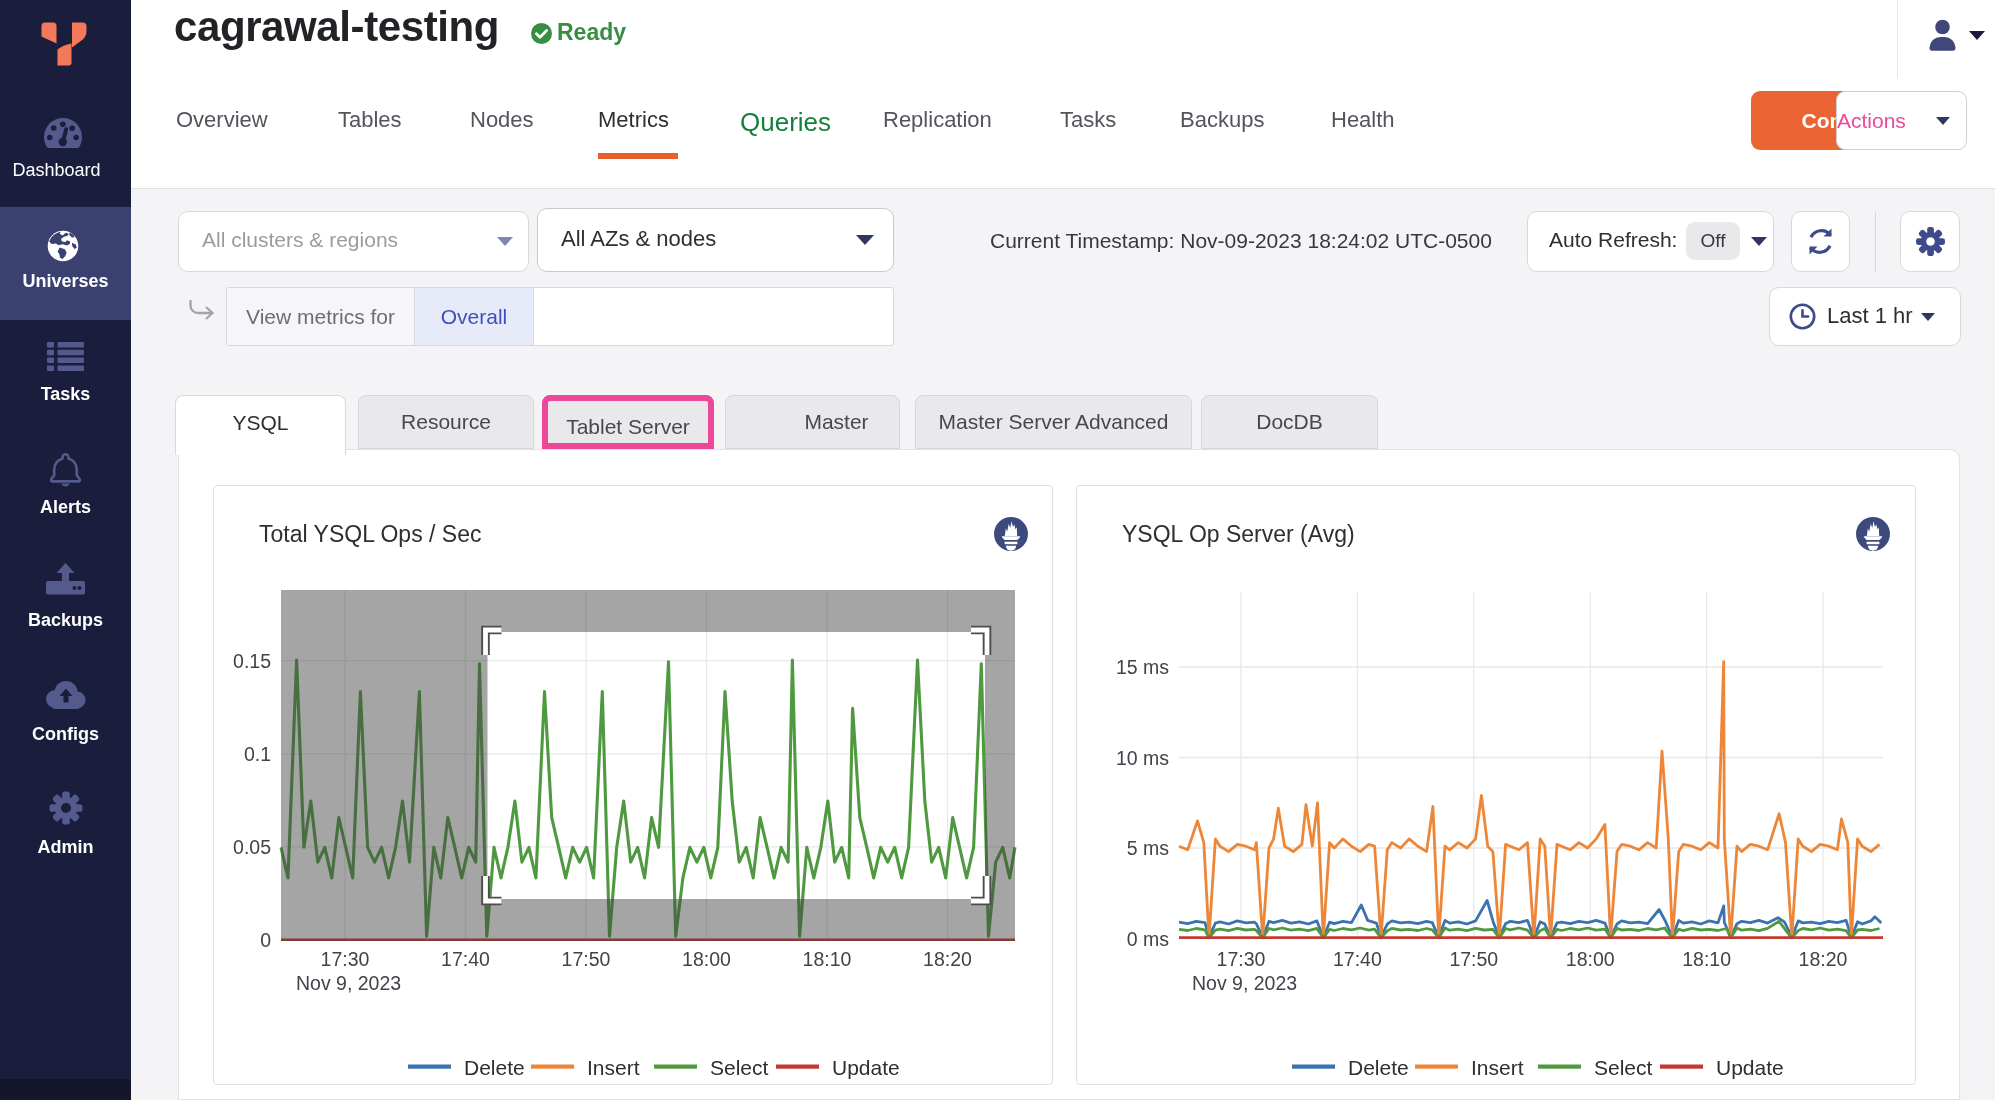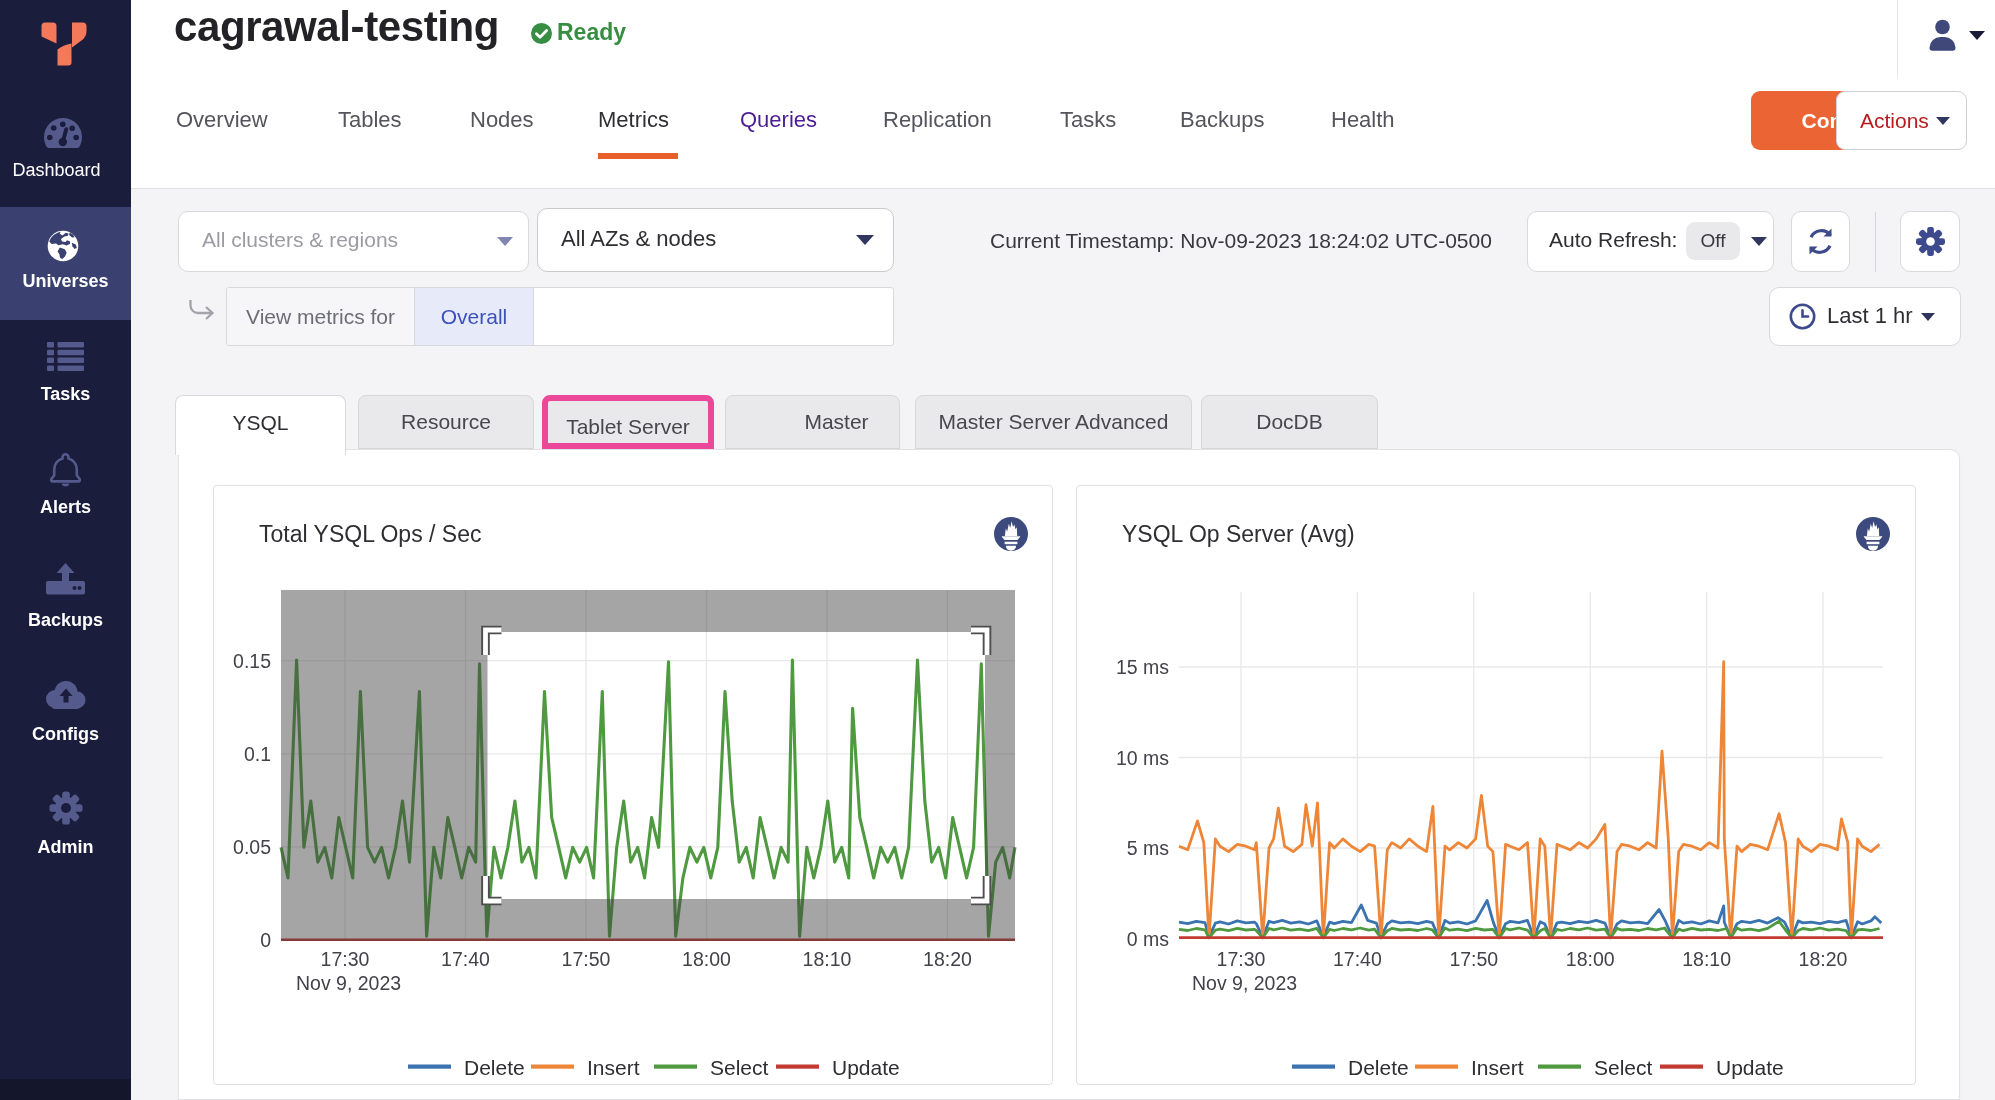--- a/index.html
+++ b/index.html
@@ -20,28 +20,28 @@
 <g fill="#3f4878">
       <circle cx="15.5" cy="9" r="7.3"></circle>
 <path d="M2.5 29.5 a11 11 0 0 1 11-10.5 h4 a11 11 0 0 1 11 10.5 v0.5 a2.8 2.8 0 0 1 -2.8 2.8 h-20.4 a2.8 2.8 0 0 1 -2.8 -2.8 z"></path>
     </g>
   </svg>
 <div class="abs" style="left:1969px;top:31px;width:0;height:0;border-left:8px solid transparent;border-right:8px solid transparent;border-top:9px solid #191b38;"></div>
 <div class="abs" style="left:176px;top:107px;font-size:22px;color:#54545c;font-weight:normal;">Overview</div>
 <div class="abs" style="left:338px;top:107px;font-size:22px;color:#54545c;font-weight:normal;">Tables</div>
 <div class="abs" style="left:470px;top:107px;font-size:22px;color:#54545c;font-weight:normal;">Nodes</div>
 <div class="abs" style="left:598px;top:107px;font-size:22px;color:#2e2e33;font-weight:500;">Metrics</div>
-<div class="abs" style="left:740px;top:107px;font-size:22px;color:#4c1d95;font-weight:normal;">Queries</div>
+<div class="abs" style="left:740px;top:107px;font-size:26px;color:#15803d;font-weight:normal;">Queries</div>
 <div class="abs" style="left:883px;top:107px;font-size:22px;color:#54545c;font-weight:normal;">Replication</div>
 <div class="abs" style="left:1060px;top:107px;font-size:22px;color:#54545c;font-weight:normal;">Tasks</div>
 <div class="abs" style="left:1180px;top:107px;font-size:22px;color:#54545c;font-weight:normal;">Backups</div>
 <div class="abs" style="left:1331px;top:107px;font-size:22px;color:#54545c;font-weight:normal;">Health</div>
 <div class="abs" style="left:598px;top:153px;width:80px;height:6px;background:#e8602c;"></div>
 <div class="abs" style="left:1751px;top:91px;width:145px;height:59px;background:#eb6433;border-radius:9px;color:#fff;font-size:21px;font-weight:bold;text-align:center;line-height:59px;padding-left:40px;">Connect</div>
-<div class="abs" style="left:1836px;top:91px;width:131px;height:59px;background:#fff;border:1px solid #cfcfd4;border-radius:9px;font-size:21px;color:#b91c1c;font-weight:500;text-align:left;line-height:57px;padding-left:23px;">Actions</div>
+<div class="abs" style="left:1836px;top:91px;width:131px;height:59px;background:#fff;border:1px solid #cfcfd4;border-radius:9px;font-size:21px;color:#ec4899;font-weight:500;text-align:left;line-height:57px;">Actions</div>
 <div class="abs" style="left:1936px;top:117px;width:0;height:0;border-left:7px solid transparent;border-right:7px solid transparent;border-top:8px solid #30375e;"></div>
 <div class="abs" style="left:0;top:0;width:131px;height:1100px;background:#1b1d3c;"></div>
 <div class="abs" style="left:0;top:207px;width:131px;height:113px;background:#3a4170;"></div>
 <div class="abs" style="left:0;top:1079px;width:131px;height:21px;background:#14162c;"></div>
 <svg class="abs" style="left:41px;top:22px;" width="46" height="45" viewBox="0 0 46 45">
 <g fill="#f4795b">
 <path d="M0.5 4 q0 -3.5 3.5 -3.5 h8 q3.5 0 3.5 3.5 v17.5 l-15 -7 z"></path>
 <path d="M31 0.5 h10.5 q4 0 4 4 v4.5 q0 6 -5 9.5 l-9.5 7 z"></path>
 <path d="M16.5 27.5 q5.5 -4.5 14 -6 v19 q0 3 -3 3 h-11 z"></path>
 </g>

